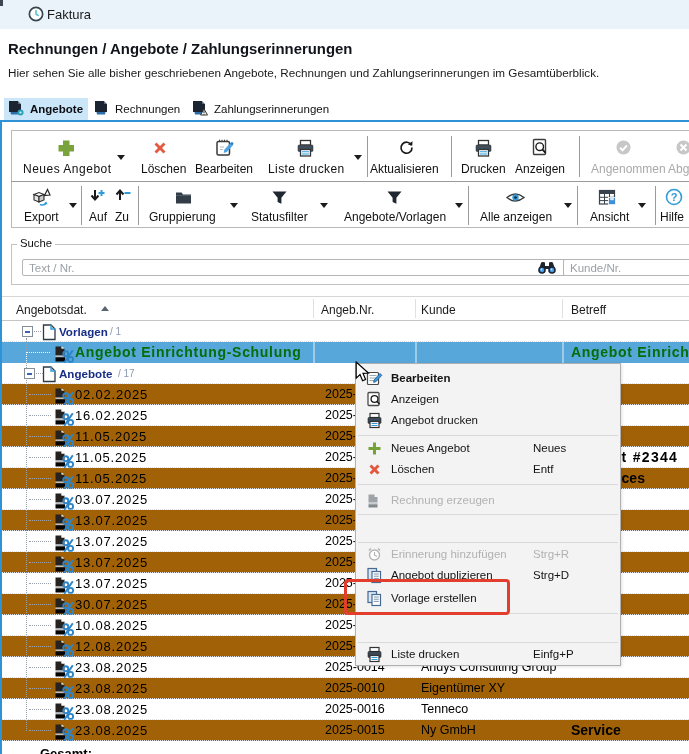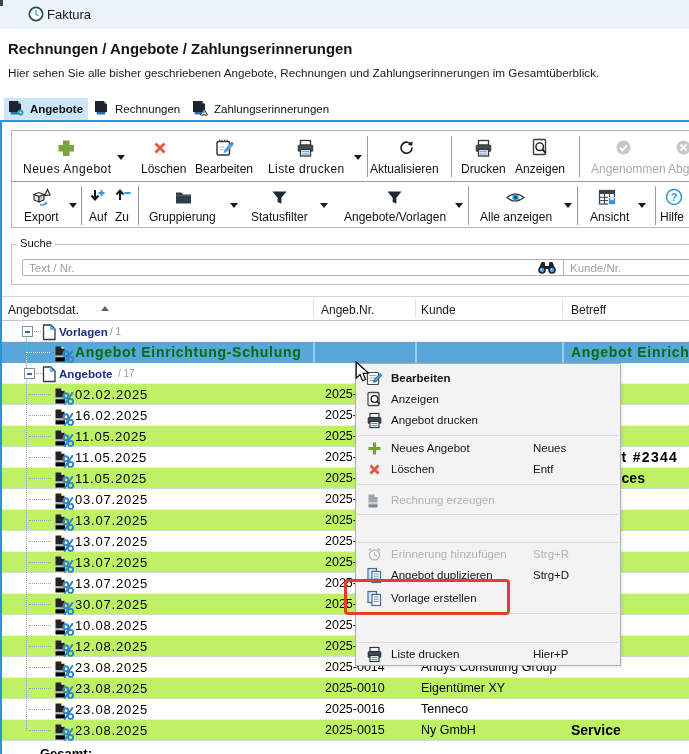--- a/index.html
+++ b/index.html
@@ -45,21 +45,21 @@
   font-size:11.5px; color:#9aa0a6; padding-top:2px; padding-left:6px; }
 #inp1 { left:22px; width:598px; }
 #inp2 { left:563px; width:140px; }
 
 
 #thead { left:2px; top:296px; width:687px; height:25px; background:#fff; border-top:1px solid #d6d6d6; border-bottom:1px solid #c5c5c5; }
 .hcol { top:303px; font-size:12px; color:#1a1a1a; }
 .hsep { top:299px; height:19px; width:1px; background:#e0e0e0; }
 #rows { left:2px; top:321px; width:687px; height:433px; }
 .row { position:absolute; left:0; width:687px; height:21px; border-bottom:1px dotted #dddde2; }
-.row.lav { background:#bef264; }
+.row.lav { background:#a16207; }
 .row.sel { background:#57a7da; border-bottom:1px solid #57a7da; }
 .datetxt { position:absolute; left:73px; top:3px; font-size:13px; letter-spacing:0.8px; color:#000; }
 .nrtxt { position:absolute; left:323px; top:3px; font-size:12.5px; color:#000; }
 .kdtxt { position:absolute; left:419px; top:3px; font-size:12.5px; color:#000; }
 .bftxt { position:absolute; left:569px; top:2px; font-size:14px; font-weight:bold; color:#000; white-space:nowrap; }
 .grptxt { position:absolute; left:57px; top:4px; font-size:11.6px; font-weight:bold; color:#182e86; }
 .cnttxt { position:absolute; top:5px; font-size:10px; color:#8b9ab0; }
 .seltxt { position:absolute; left:73px; top:2px; font-size:14px; font-weight:bold; letter-spacing:0.7px; color:#076d0a; }
 
 
@@ -260,21 +260,21 @@
 <circle cx="4.4" cy="9.4" r="0.8" fill="#cfe6fa"></circle>
 <circle cx="14.4" cy="9.4" r="0.8" fill="#cfe6fa"></circle>
 </svg>
 
   <div class="abs" id="fs"></div>
   <div class="abs" id="fslegend">Suche</div>
   <div class="abs sinput" id="inp1">Text / Nr.</div>
   <div class="abs sinput" id="inp2">Kunde/Nr.</div>
 
   <div class="abs" id="thead"></div>
-  <div class="abs hcol" style="left:8px">Angebotsdat.</div>
+  <div class="abs hcol" style="left:16px">Angebotsdat.</div>
   <div class="abs" style="left:101px;top:306px;width:0;height:0;border-left:4.5px solid transparent;border-right:4.5px solid transparent;border-bottom:5px solid #5a6572"></div>
   <div class="abs hcol" style="left:321px">Angeb.Nr.</div>
   <div class="abs hcol" style="left:421px">Kunde</div>
   <div class="abs hcol" style="left:571px">Betreff</div>
   <div class="abs hsep" style="left:313px"></div>
   <div class="abs hsep" style="left:415px"></div>
   <div class="abs hsep" style="left:562px"></div>
 
   <div class="abs" id="rows">
 <div class="row" style="top:0px">
@@ -685,20 +685,20 @@
 <div class="msep" style="top:248.5px"></div>
 <div class="msep" style="top:277.5px"></div>
 <div class="mi " style="top:280px">
         <svg class="mic" width="17" height="17" viewBox="0 0 17 17">
 <rect x="4" y="1.5" width="9" height="4" fill="#fff" stroke="#333" stroke-width="1.2"></rect>
 <rect x="2" y="5.5" width="13" height="6" rx="1" fill="#3b4856" stroke="#222" stroke-width="0.6"></rect>
 <rect x="4" y="9.5" width="9" height="6" fill="#fff" stroke="#333" stroke-width="1.2"></rect>
 <path d="M5.5 11.5 h6 M5.5 13.5 h6" stroke="#2f9bd8" stroke-width="1"></path>
 </svg>
         <div class="t">Liste drucken</div>
-        <div class="s">Hier+P</div>
+        <div class="s">Einfg+P</div>
       </div>
 </div>
 <svg class="abs" style="left:355px;top:361px;z-index:40" width="15" height="22" viewBox="0 0 15 22">
 <path d="M1.2 1 L1.2 17.2 L5 13.6 L7.6 19.8 L10.6 18.5 L8 12.4 L13.4 12 Z" fill="#fff" stroke="#000" stroke-width="1.2"></path>
 </svg>
   <div class="abs" id="redbox"></div>
 </div>
 
 </body></html>

